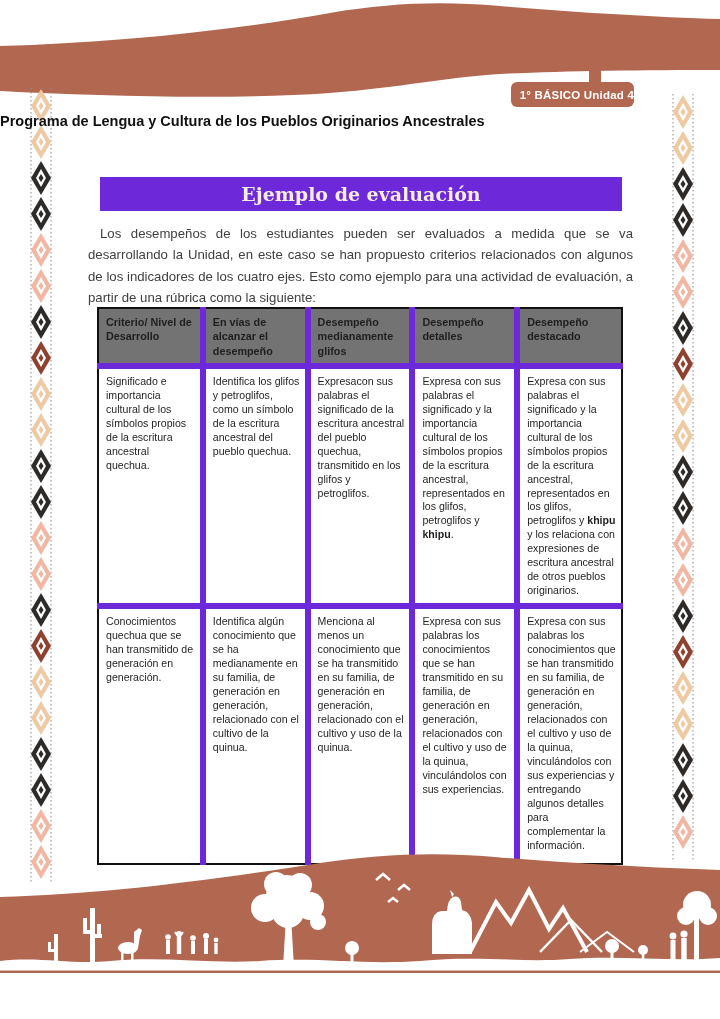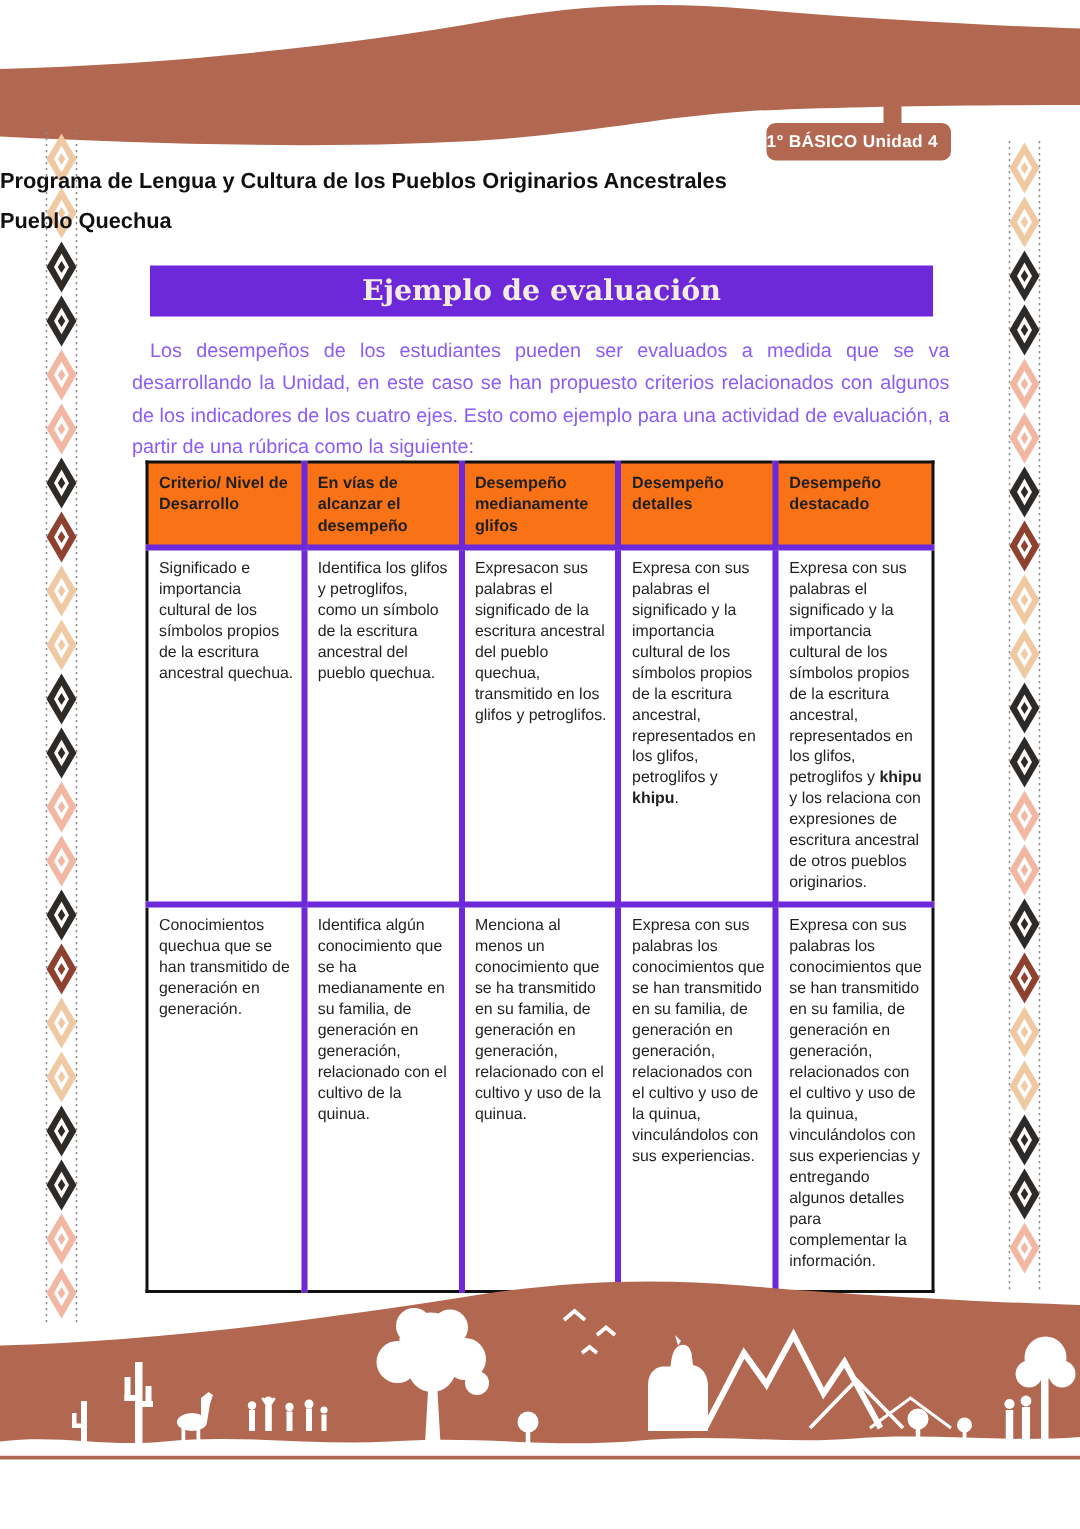--- a/index.html
+++ b/index.html
@@ -12,48 +12,48 @@
   .abs { position:absolute; }
 
   
   .top-band { left:0; top:0; }
 
   
   .badge-tab { left:589px; top:64px; width:12px; height:22px; background:#b26850; }
   .unit-badge {
     left:511px; top:82px; width:123px; height:25px; background:#b26850;
     border-radius:6px; color:#ffffff; font-size:11.5px; font-weight:bold;
-    display:flex; align-items:center; justify-content:flex-start; letter-spacing:.2px;
+    display:flex; align-items:center; justify-content:flex-end; letter-spacing:.2px;
   }
 
   
   .title-line { left:0; width:720px; text-align:left; font-weight:bold; font-size:14.5px; color:#111; }
   .title-1 { top:113px; }
   .title-2 { top:140px; }
 
   .section-bar {
     left:100px; top:177px; width:522px; height:34px; background:#6d28d9;
     display:flex; align-items:center; justify-content:center;
   }
   .section-bar span {
     font-family:"DejaVu Serif", serif; font-weight:bold; font-size:19px; color:#f3ece0;
   }
 
   .intro {
     left:88px; top:223px; width:545px; font-size:13.2px; line-height:1.62;
-    text-align:justify; text-indent:12px; color:#8b5cf6;
+    text-align:justify; text-indent:12px; color:#404040;
   }
 
   
   .rubric { left:97px; top:307px; width:526px; border-collapse:collapse; table-layout:fixed; }
   .rubric th, .rubric td {
-    border:4px solid #6d28d9; vertical-align:top; padding:6px 5px 5px 7px;
+    border:6px solid #6d28d9; vertical-align:top; padding:6px 5px 5px 7px;
     font-size:10.6px; line-height:1.32; text-align:left; word-wrap:break-word;
   }
-  .rubric th { background:#f97316; font-weight:bold; font-size:10.8px; height:52px; }
+  .rubric th { background:#737373; font-weight:bold; font-size:10.8px; height:52px; }
   .rubric { border:2px solid #111; }
   .rubric th:first-child, .rubric td:first-child { border-left:2px solid #111; }
   .rubric th:last-child,  .rubric td:last-child  { border-right:2px solid #111; }
   .rubric thead th { border-top:2px solid #111; }
   .rubric tbody tr:last-child td { border-bottom:2px solid #111; }
   .rubric th:nth-child(3), .rubric td:nth-child(3) { border-left:3px solid #111; }
   .rubric th:nth-child(4), .rubric td:nth-child(4),
   .rubric th:nth-child(5), .rubric td:nth-child(5) { border-left:2px solid #222; }
   .rubric tbody tr:nth-child(1) { height:220px; }
   .rubric tbody tr:nth-child(2) { height:258px;margin-left:16px; }
@@ -136,21 +136,20 @@
       <use href="#dmotif" y="504" color="#2d2a27"></use>
       <use href="#dmotif" y="540" color="#8f4130"></use>
       <use href="#dmotif" y="576" color="#eec9a2"></use>
       <use href="#dmotif" y="612" color="#eec9a2"></use>
       <use href="#dmotif" y="648" color="#2d2a27"></use>
       <use href="#dmotif" y="684" color="#2d2a27"></use>
       <use href="#dmotif" y="720" color="#f1b7a2"></use>
     </svg>
 
   <div class="abs title-line title-1">Programa de Lengua y Cultura de los Pueblos Originarios Ancestrales</div>
-  <div class="abs title-line title-2">Pueblo Quechua</div>
 
   <div class="abs section-bar">
     <span>Ejemplo de evaluación</span>
   </div>
 
   <p class="abs intro">Los desempeños de los estudiantes pueden ser evaluados a medida que se va desarrollando la Unidad, en este caso se han propuesto criterios relacionados con algunos de los indicadores de los cuatro ejes. Esto como ejemplo para una actividad de evaluación, a partir de una rúbrica como la siguiente:</p>
 
   <table class="abs rubric">
     <thead>
       <tr>

